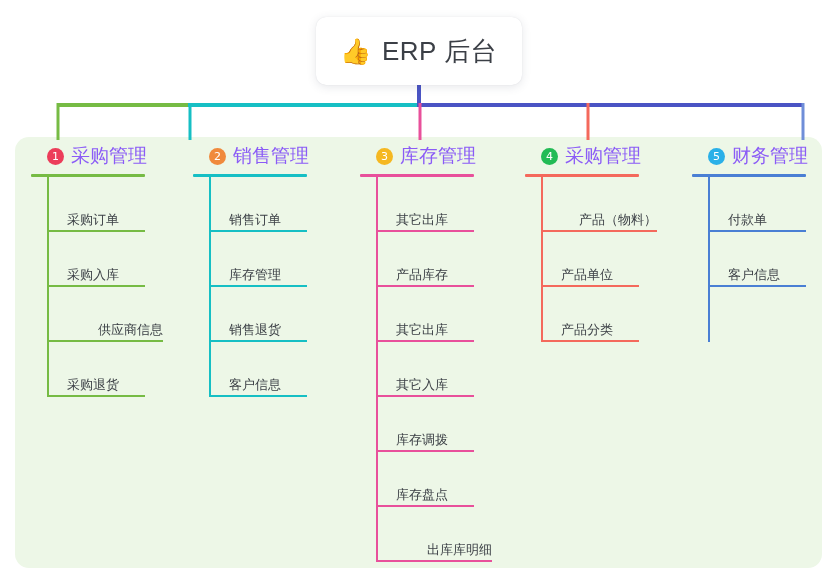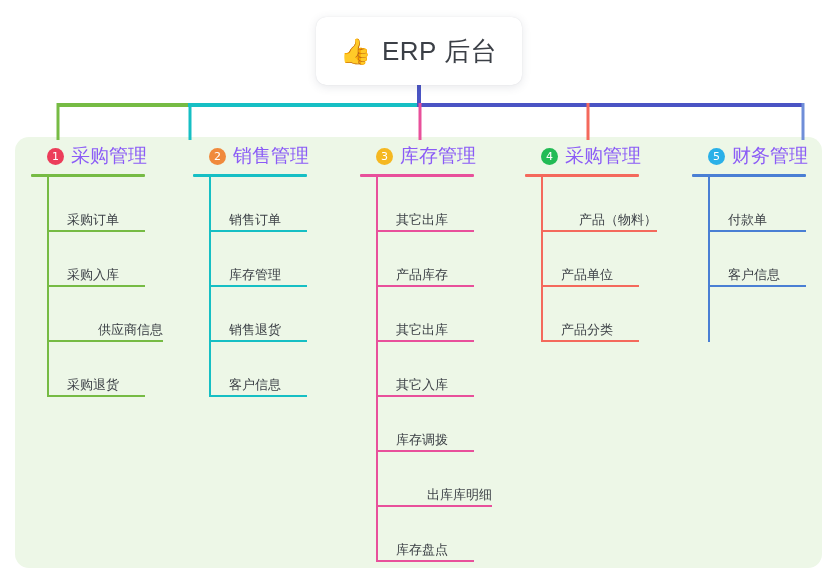--- a/index.html
+++ b/index.html
@@ -246,27 +246,27 @@
             <span class="leaf-label">其它出库</span>
           </div>
           <div class="leaf">
             <div class="leaf-rule" style="background: rgb(232, 80, 155);"></div>
             <span class="leaf-label">其它入库</span>
           </div>
           <div class="leaf">
             <div class="leaf-rule" style="background: rgb(232, 80, 155);"></div>
             <span class="leaf-label">库存调拨</span>
           </div>
+          <div class="leaf">
+            <div class="leaf-rule" style="background: rgb(232, 80, 155);"></div>
+            <span class="leaf-label">库存盘点</span>
+          </div>
           <div class="leaf wide">
             <div class="leaf-rule" style="background: rgb(232, 80, 155);"></div>
             <span class="leaf-label">出库库明细</span>
-          </div>
-          <div class="leaf">
-            <div class="leaf-rule" style="background: rgb(232, 80, 155);"></div>
-            <span class="leaf-label">库存盘点</span>
           </div>
         </div>
       </div>
       <div class="column" style="left: 525px;">
         <div class="col-header">
           <span class="badge" style="background: rgb(34, 187, 85);">4</span>
           <span class="col-title">采购管理</span>
         </div>
         <div class="header-rule" style="background: rgb(244, 105, 92);"></div>
         <div class="leaf-list">

